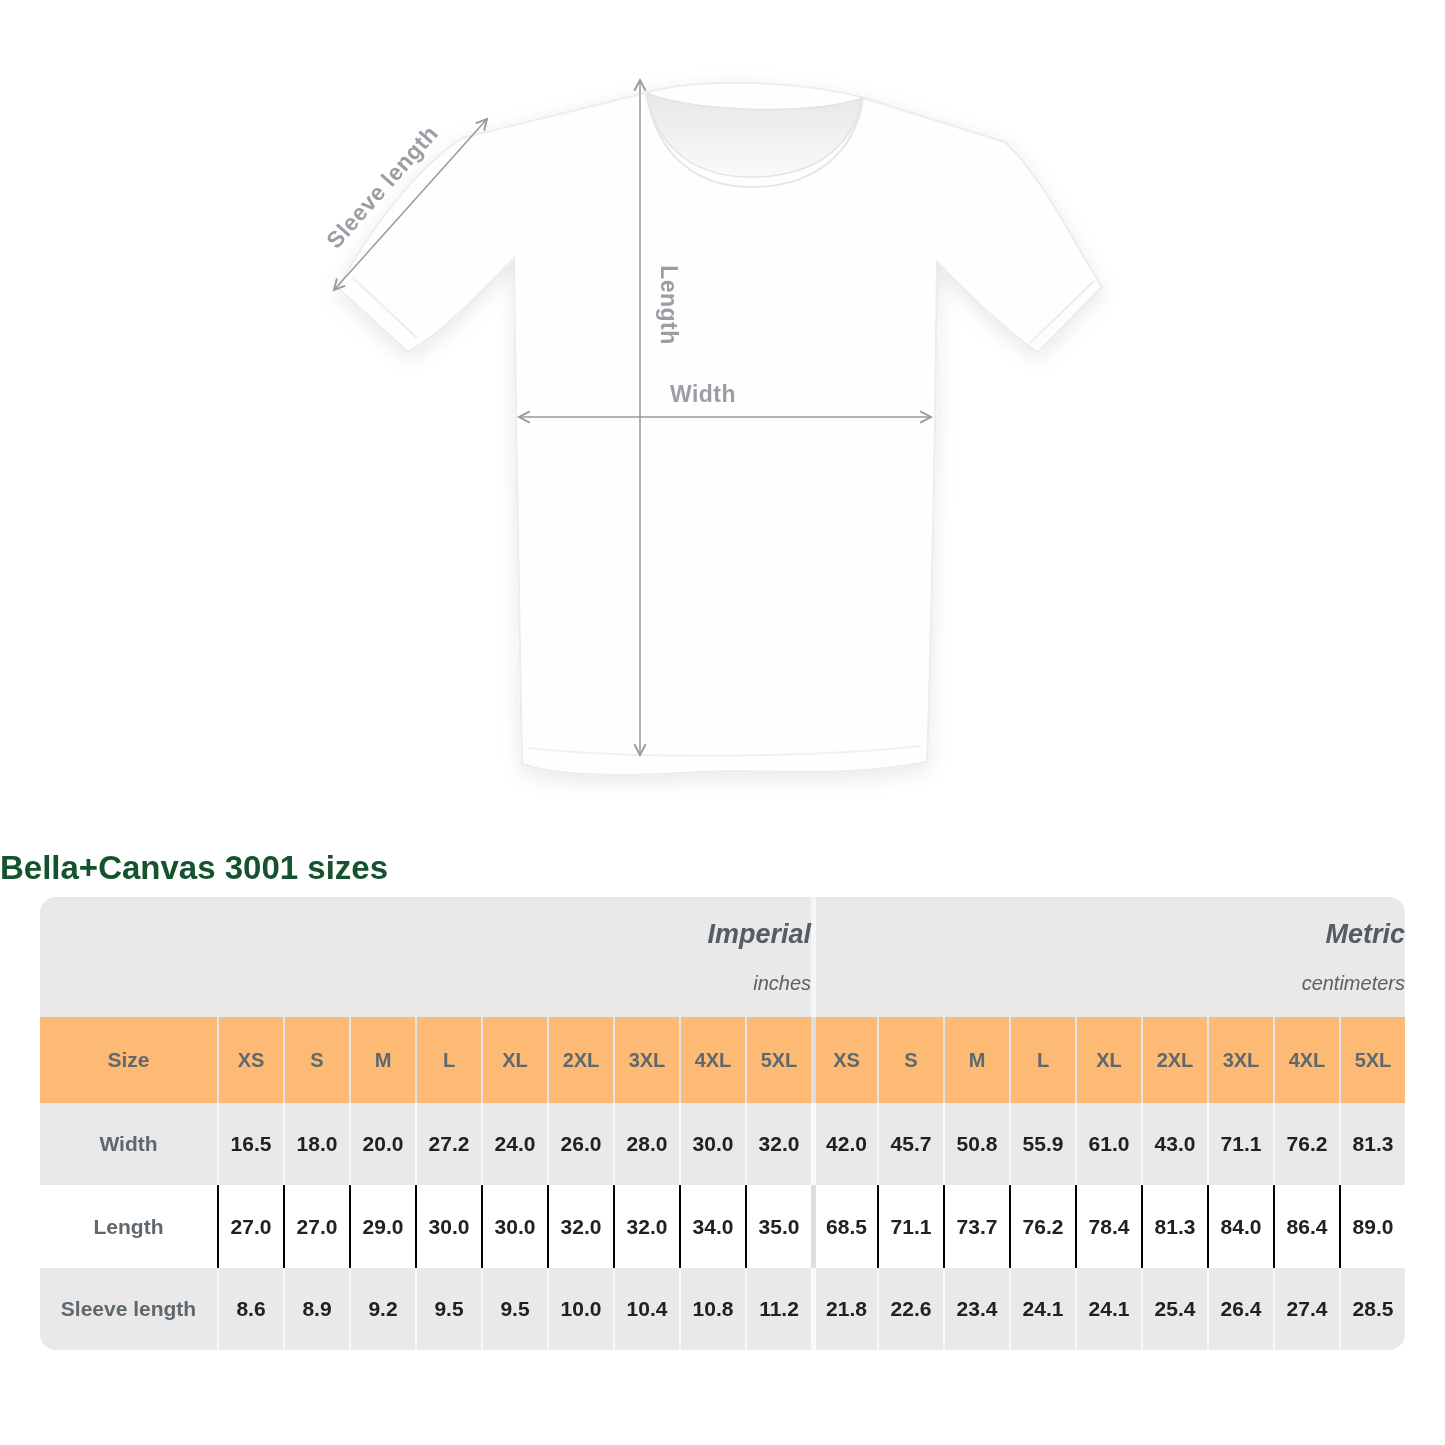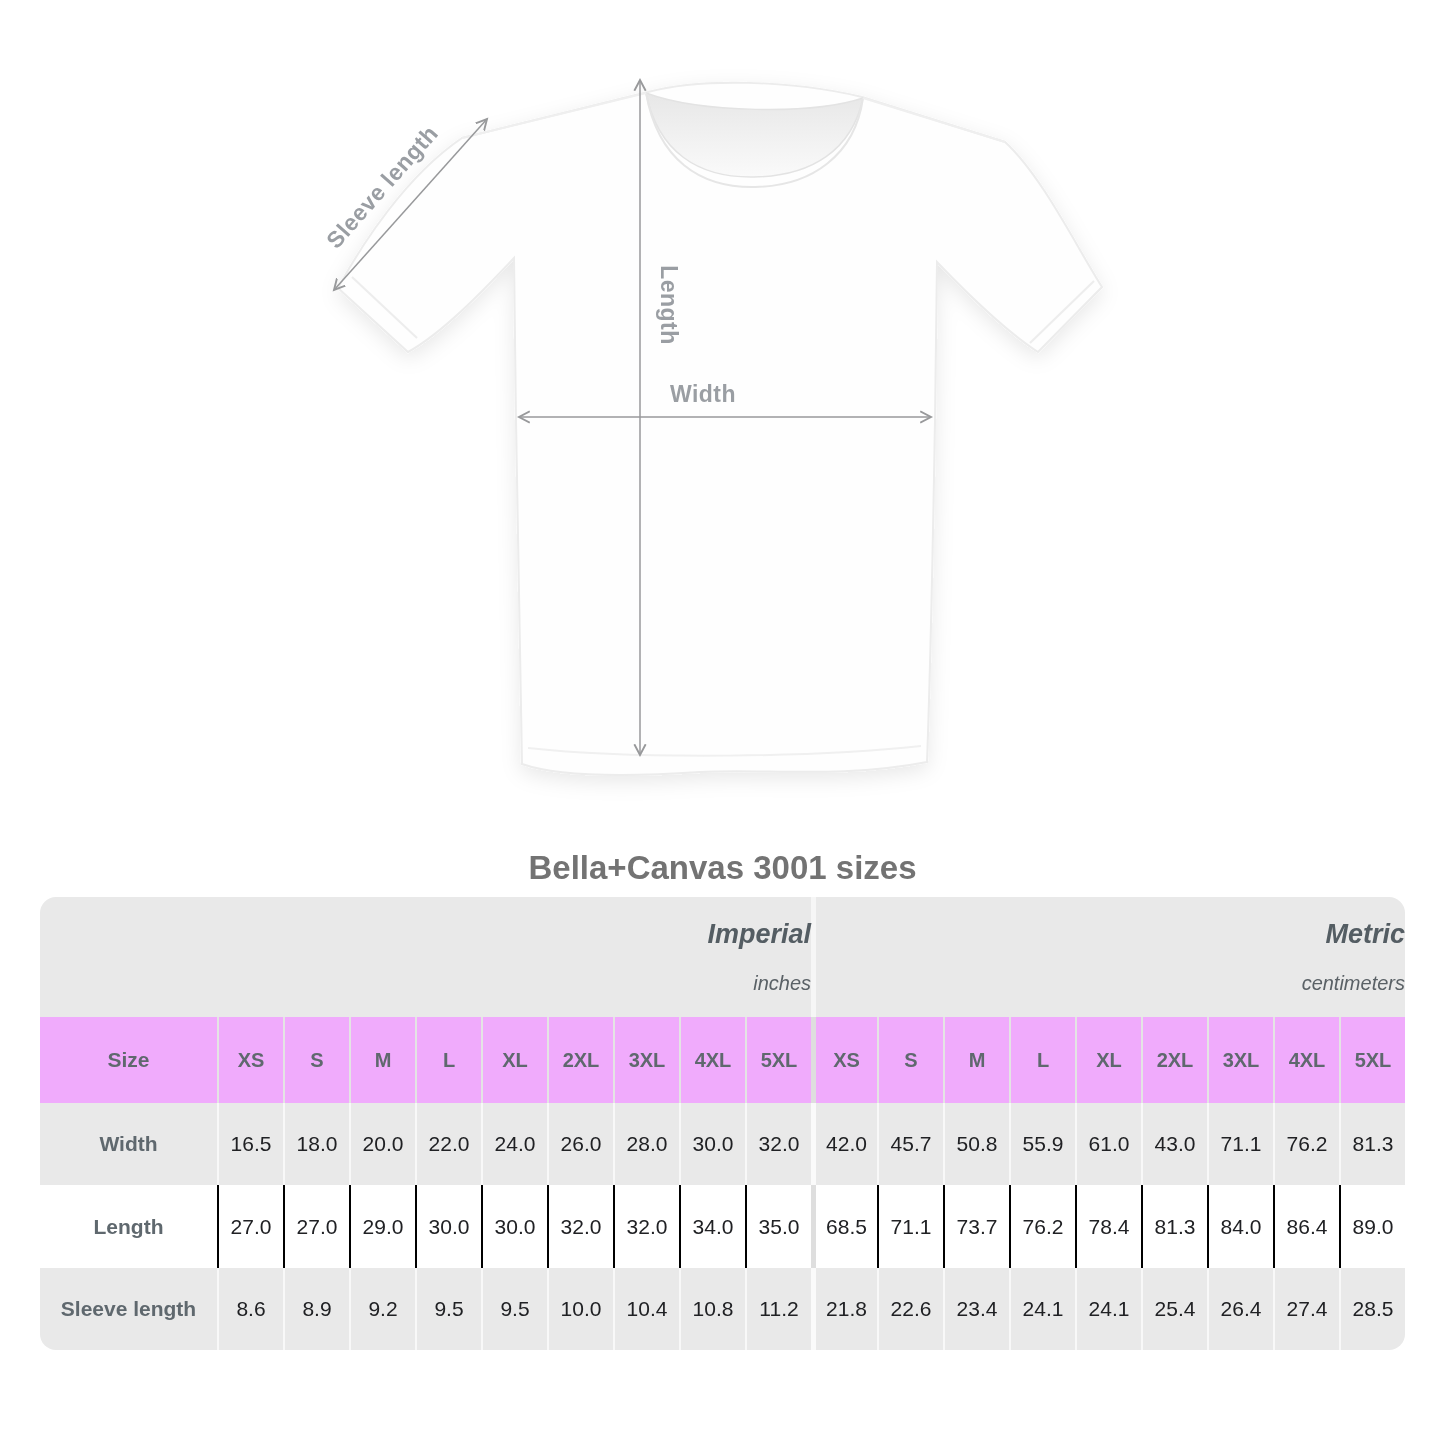--- a/index.html
+++ b/index.html
@@ -13,21 +13,21 @@
   
   .diagram{position:relative;width:1445px;height:835px;}
   .diagram svg{position:absolute;inset:0;}
   .anno-text{
     font-weight:bold;font-size:23px;fill:#9a9ea3;letter-spacing:.5px;
     font-family:"Liberation Sans","DejaVu Sans",sans-serif;
   }
 
   
   .page-title{
-    text-align:center;font-size:33px;font-weight:bold;color:#737373;
+    font-size:33px;font-weight:bold;color:#14532d;
     margin:14px 0 10px 0;line-height:38px;
   }
   .note{
     text-align:center;font-style:italic;font-size:20px;color:#5a5d60;
     margin:0 0 30px 0;line-height:24px;
   }
 
   
   .table-wrap{
     margin:0 40px;border-radius:16px;overflow:hidden;
@@ -45,23 +45,23 @@
 
   
   th,td{padding:0;font-family:inherit;}
   th.rowlbl{
     font-size:21px;font-weight:bold;color:#5f686e;text-align:center;vertical-align:middle;
   }
   th.c{
     font-size:20px;font-weight:bold;color:#5f686e;text-align:center;vertical-align:middle;
   }
   td.c{
-    font-size:21px;font-weight:normal;color:#202124;text-align:center;vertical-align:middle;
-  }
-  tr.size-row th{height:86px;background:#f0abfc;}
+    font-size:21px;font-weight:bold;color:#202124;text-align:center;vertical-align:middle;
+  }
+  tr.size-row th{height:86px;background:#fdba74;}
   tr.size-row .c{border-left:2px solid #e4e4e4;}
   tr.size-row .c.secstart{border-left:5px solid #dedede;}
 
   tr.row-gray th, tr.row-gray td{background:#e9e9e9;height:82px;}
   tr.row-gray .c{border-left:2px solid #f8f8f8;}
   tr.row-gray .c.secstart{border-left:5px solid #fafafa;}
 
   tr.row-white th, tr.row-white td{background:#ffffff;height:83px;}
   tr.row-white .c{border-left:2px solid #000000;}
   tr.row-white .c.secstart{border-left:5px solid #dedede;}
@@ -189,21 +189,21 @@
             <th class="c">2XL</th>
             <th class="c">3XL</th>
             <th class="c">4XL</th>
             <th class="c">5XL</th>
           </tr>
           <tr class="row-gray">
             <th class="rowlbl">Width</th>
             <td class="c">16.5</td>
             <td class="c">18.0</td>
             <td class="c">20.0</td>
-            <td class="c">22.0</td>
+            <td class="c">27.2</td>
             <td class="c">24.0</td>
             <td class="c">26.0</td>
             <td class="c">28.0</td>
             <td class="c">30.0</td>
             <td class="c">32.0</td>
             <td class="c secstart">42.0</td>
             <td class="c">45.7</td>
             <td class="c">50.8</td>
             <td class="c">55.9</td>
             <td class="c">61.0</td>

